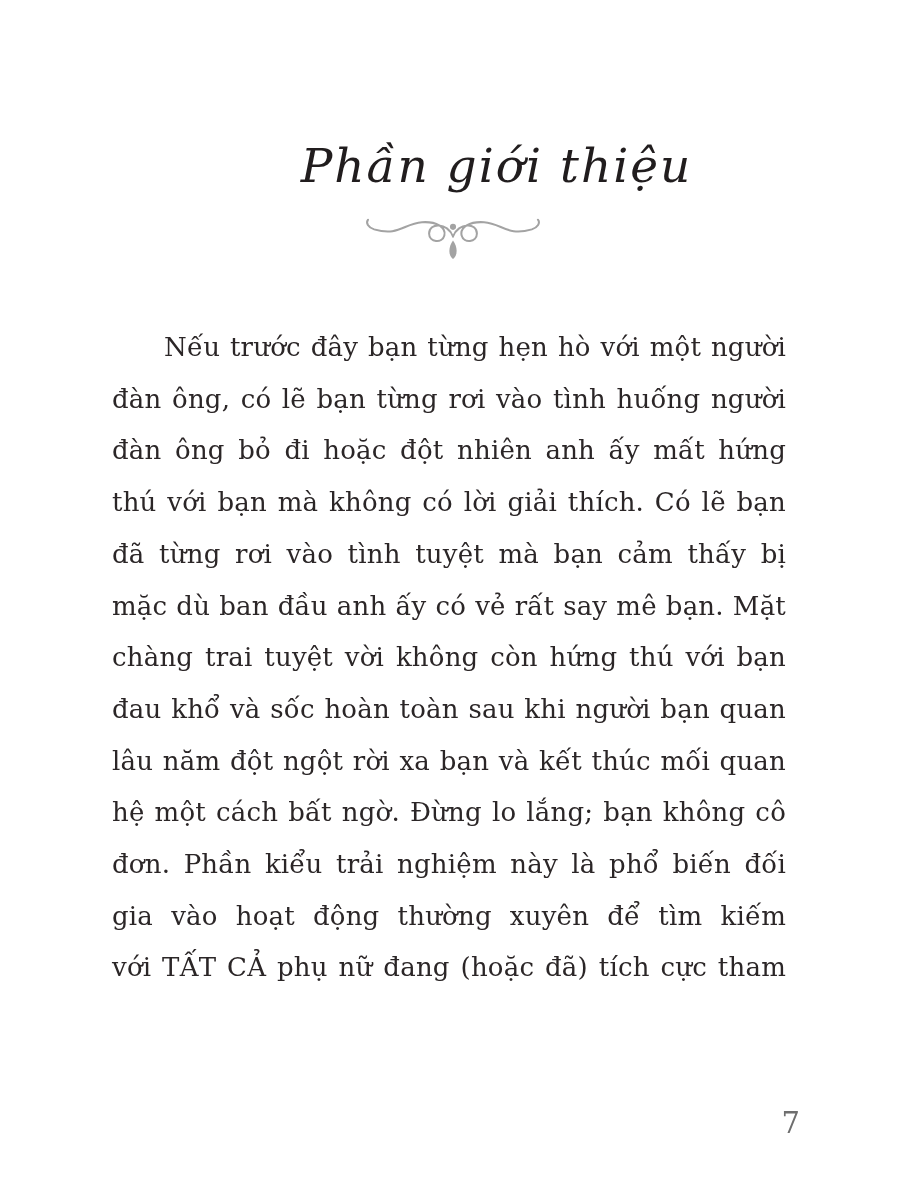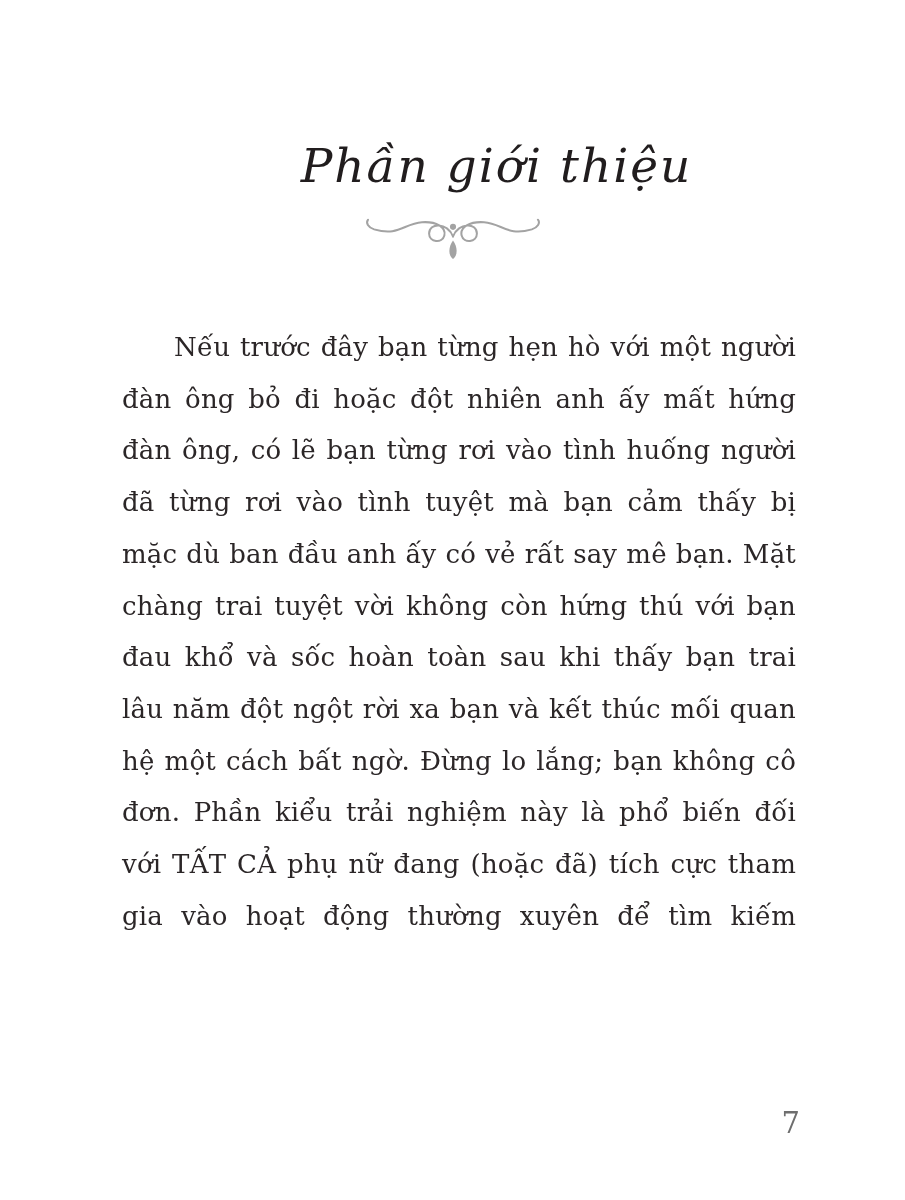--- a/index.html
+++ b/index.html
@@ -50,21 +50,21 @@
     justify-content: center;
     color: var(--ornament);
   }
   .ornament svg {
     width: 178px;
     height: 59px;
   }
   .body-paragraph {
     position: absolute;
     top: 322px;
-    left: 122px;
+    left: 112px;
     width: 674px;
   }
   .bodyline {
     font-size: 26px;
     line-height: 51.7px;
     color: var(--body-text);
     text-align: justify;
     text-align-last: justify;
     white-space: normal;
     letter-spacing: 0.2px;
@@ -95,28 +95,29 @@
         <path d="M175,58 C186,30 222,30 222,52 C222,70 196,72 192,56 C188,40 208,28 236,30 C272,33 282,58 330,44 C342,40 347,31 342,25"></path>
         <path d="M175,58 C164,30 128,30 128,52 C128,70 154,72 158,56 C162,40 142,28 114,30 C78,33 68,58 20,44 C8,40 3,31 8,25"></path>
       </g>
       <circle cx="175" cy="39" r="6" fill="currentColor"></circle>
       <path d="M175,66 C184,78 185,95 175,102 C165,95 166,78 175,66" fill="currentColor"></path>
     </svg>
   </div>
 
   <div class="body-paragraph">
       <div class="bodyline indent">Nếu trước đây bạn từng hẹn hò với một người</div>
+      <div class="bodyline">đàn ông, có lẽ bạn từng rơi vào tình huống người</div>
       <div class="bodyline">đàn ông bỏ đi hoặc đột nhiên anh ấy mất hứng</div>
-      <div class="bodyline">đàn ông, có lẽ bạn từng rơi vào tình huống người</div>
+      <div class="bodyline">thú với bạn mà không có lời giải thích. Có lẽ bạn</div>
       <div class="bodyline">đã từng rơi vào tình tuyệt mà bạn cảm thấy bị</div>
       <div class="bodyline">mặc dù ban đầu anh ấy có vẻ rất say mê bạn. Mặt</div>
       <div class="bodyline">chàng trai tuyệt vời không còn hứng thú với bạn</div>
-      <div class="bodyline">đau khổ và sốc hoàn toàn sau khi thấy bạn trai</div>
+      <div class="bodyline">đau khổ và sốc hoàn toàn sau khi người bạn quan</div>
       <div class="bodyline">lâu năm đột ngột rời xa bạn và kết thúc mối quan</div>
       <div class="bodyline">hệ một cách bất ngờ. Đừng lo lắng; bạn không cô</div>
       <div class="bodyline">đơn. Phần kiểu trải nghiệm này là phổ biến đối</div>
+      <div class="bodyline">gia vào hoạt động thường xuyên để tìm kiếm</div>
       <div class="bodyline">với TẤT CẢ phụ nữ đang (hoặc đã) tích cực tham</div>
-      <div class="bodyline">gia vào hoạt động thường xuyên để tìm kiếm</div>
     </div>
 
   <div class="page-number">7</div>
 
 </div>
 
 </body></html>

